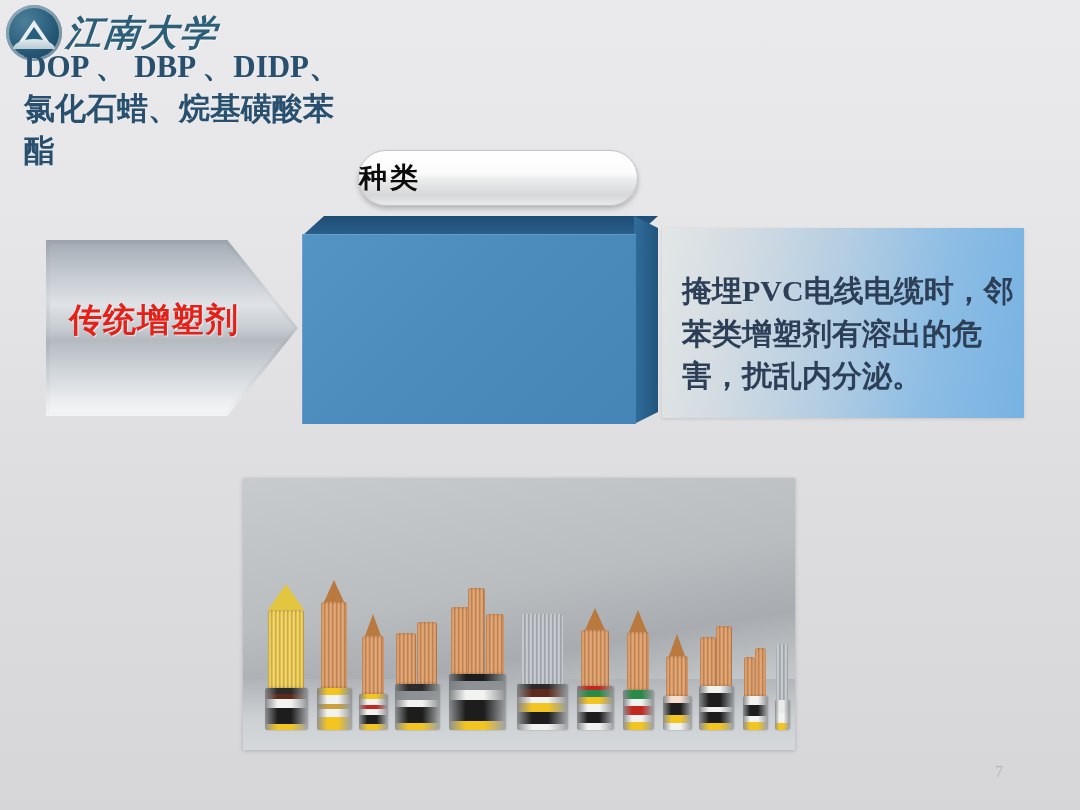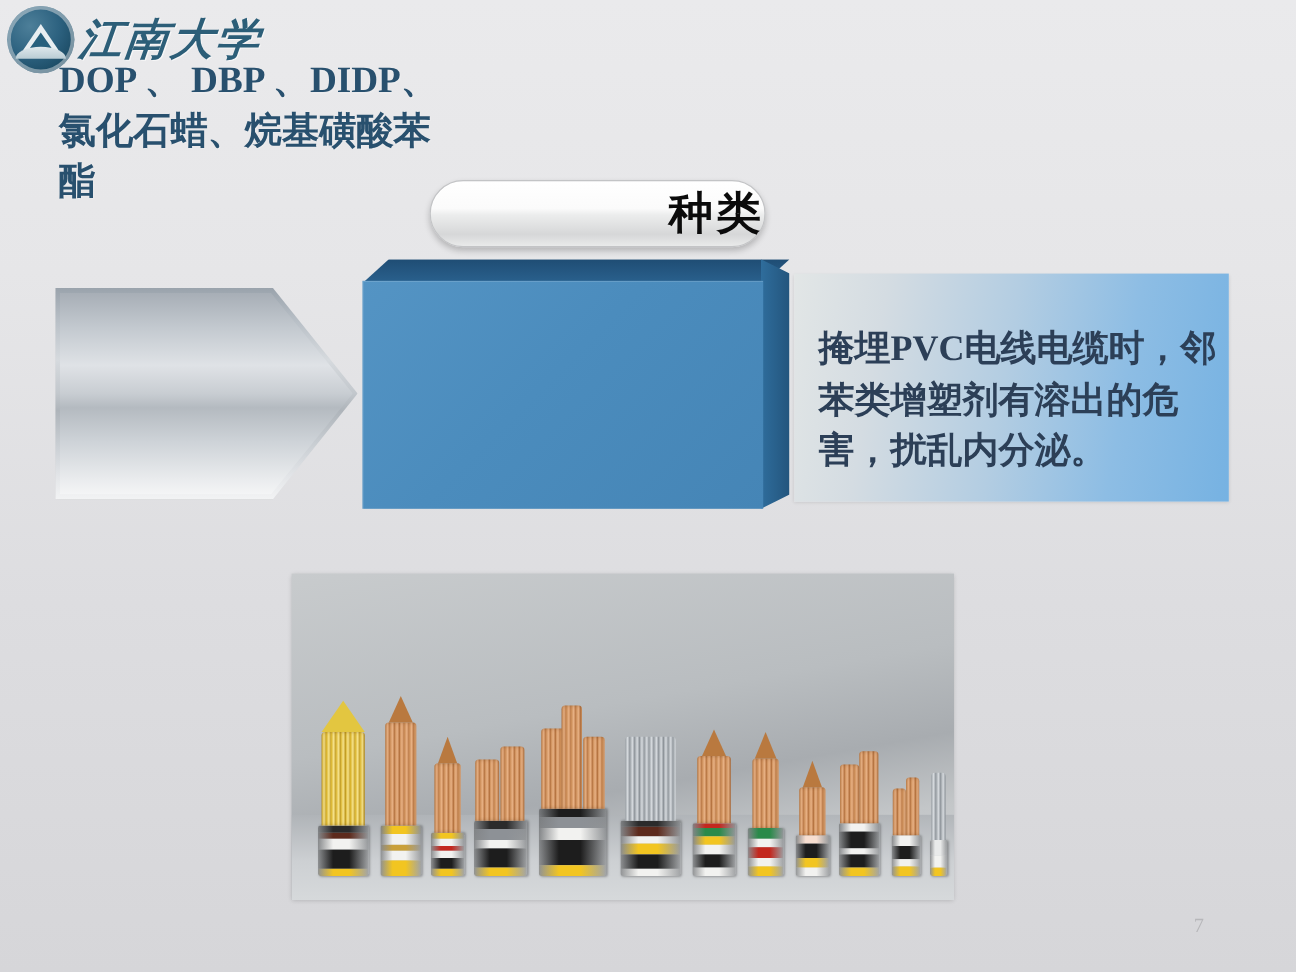--- a/index.html
+++ b/index.html
@@ -104,23 +104,23 @@
   
   .pill {
     position: absolute;
     height: 56px;
     border-radius: 28px;
     background: linear-gradient(180deg, #ffffff 0%, #fbfbfb 42%, #eceded 52%, #d6d7d8 82%, #e9eaea 100%);
     border: 1px solid #c3c4c6;
     box-shadow: 0 3px 5px rgba(0,0,0,0.22), inset 0 1px 0 rgba(255,255,255,0.95);
     display: flex;
     align-items: center;
-    justify-content: flex-end;
-    font-family: "Liberation Serif", "DejaVu Serif", serif;
-    font-size: 37px;
+    justify-content: flex-start;
+    font-family: "Liberation Serif", "DejaVu Serif", serif;
+    font-size: 28px;
     font-weight: bold;
     color: #0b0b0b;
     letter-spacing: 3px;
   }
   #pill-type   { left: 358px; top: 150px; width: 280px; }
   #pill-harm   { left: 730px; top: 150px; width: 290px; }
 
   
   #arrow {
     position: absolute;
@@ -201,21 +201,20 @@
     left: 24px;
     top: 46px;
     width: 320px;
     font-family: "Liberation Serif", "DejaVu Serif", serif;
     font-size: 31px;
     font-weight: bold;
     line-height: 1.36;
     color: #28506e;
     letter-spacing: 0px;
     text-shadow: 1px 1px 1px rgba(255,255,255,0.18);
-    margin-left: 25px;
   }
 
   
   #harm-panel {
     position: absolute;
     left: 662px;
     top: 228px;
     width: 362px;
     height: 190px;
     background: linear-gradient(100deg, #e2e6e6 0%, #d4dce2 20%, #b3cde2 48%, #8dbde4 74%, #76b2e2 100%);
@@ -315,20 +314,21 @@
     <div id="logo-text">江南大学</div>
   </div>
 
 
   <div class="pill" id="pill-type">
     <span>种类</span>
   </div>
 
   <div id="arrow"></div>
   <div id="arrow-inner"></div>
+  <div id="arrow-label">传统增塑剂</div>
 
   <div id="box3d">
     <div class="top-face"></div>
     <div class="right-face"></div>
     <div class="front-face"></div>
   </div>
   <div id="box-text">DOP 、 DBP 、DIDP、氯化石蜡、烷基磺酸苯酯</div>
 
   <div id="harm-panel"></div>
   <div id="harm-text">掩埋PVC电线电缆时，邻苯类增塑剂有溶出的危害，扰乱内分泌。</div>

